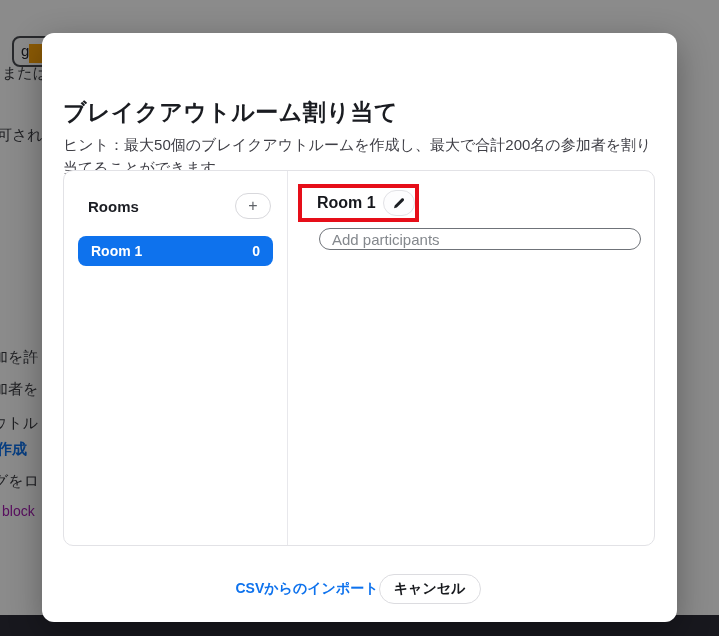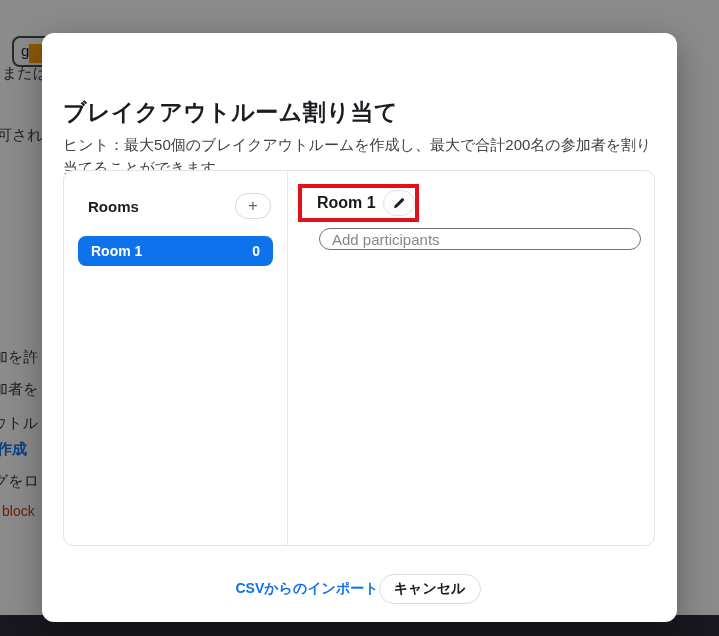--- a/index.html
+++ b/index.html
@@ -9,21 +9,21 @@
   .screen { position:relative; width:719px; height:636px; background:#ffffff; overflow:hidden; }
 
   
   .bg-page { position:absolute; inset:0; background:#ffffff; }
   .bg-input { position:absolute; left:12px; top:36px; width:92px; height:31px;
               border:2px solid #4a4c52; border-radius:8px; background:#fff; }
   .bg-input .g { position:absolute; left:7px; top:4px; font-size:15px; color:#26262c; }
   .bg-cursor { position:absolute; left:29px; top:44px; width:13px; height:19px; background:#ffa60a; }
   .bg-text { position:absolute; font-size:15px; color:#3a3b41; white-space:nowrap; }
   .bg-text.blue { color:#0e72ed; font-weight:700; }
-  .bg-text.latin { font-size:14px; color:#c2410c; }
+  .bg-text.latin { font-size:14px; color:#a21caf; }
   .bg-footer { position:absolute; left:0; top:615px; width:719px; height:21px; background:#2c2c38; }
 
   
   .overlay { position:absolute; inset:0; background:rgba(0,0,0,0.455); z-index:5; }
 
   
   .modal { position:absolute; left:42px; top:33px; width:635px; height:589px; background:#ffffff;
            border-radius:12px; z-index:10; box-shadow:0 10px 34px rgba(0,0,0,0.32); }
 
   .title-row { position:absolute; left:21px; top:20px; display:flex; align-items:center; gap:13px; }

